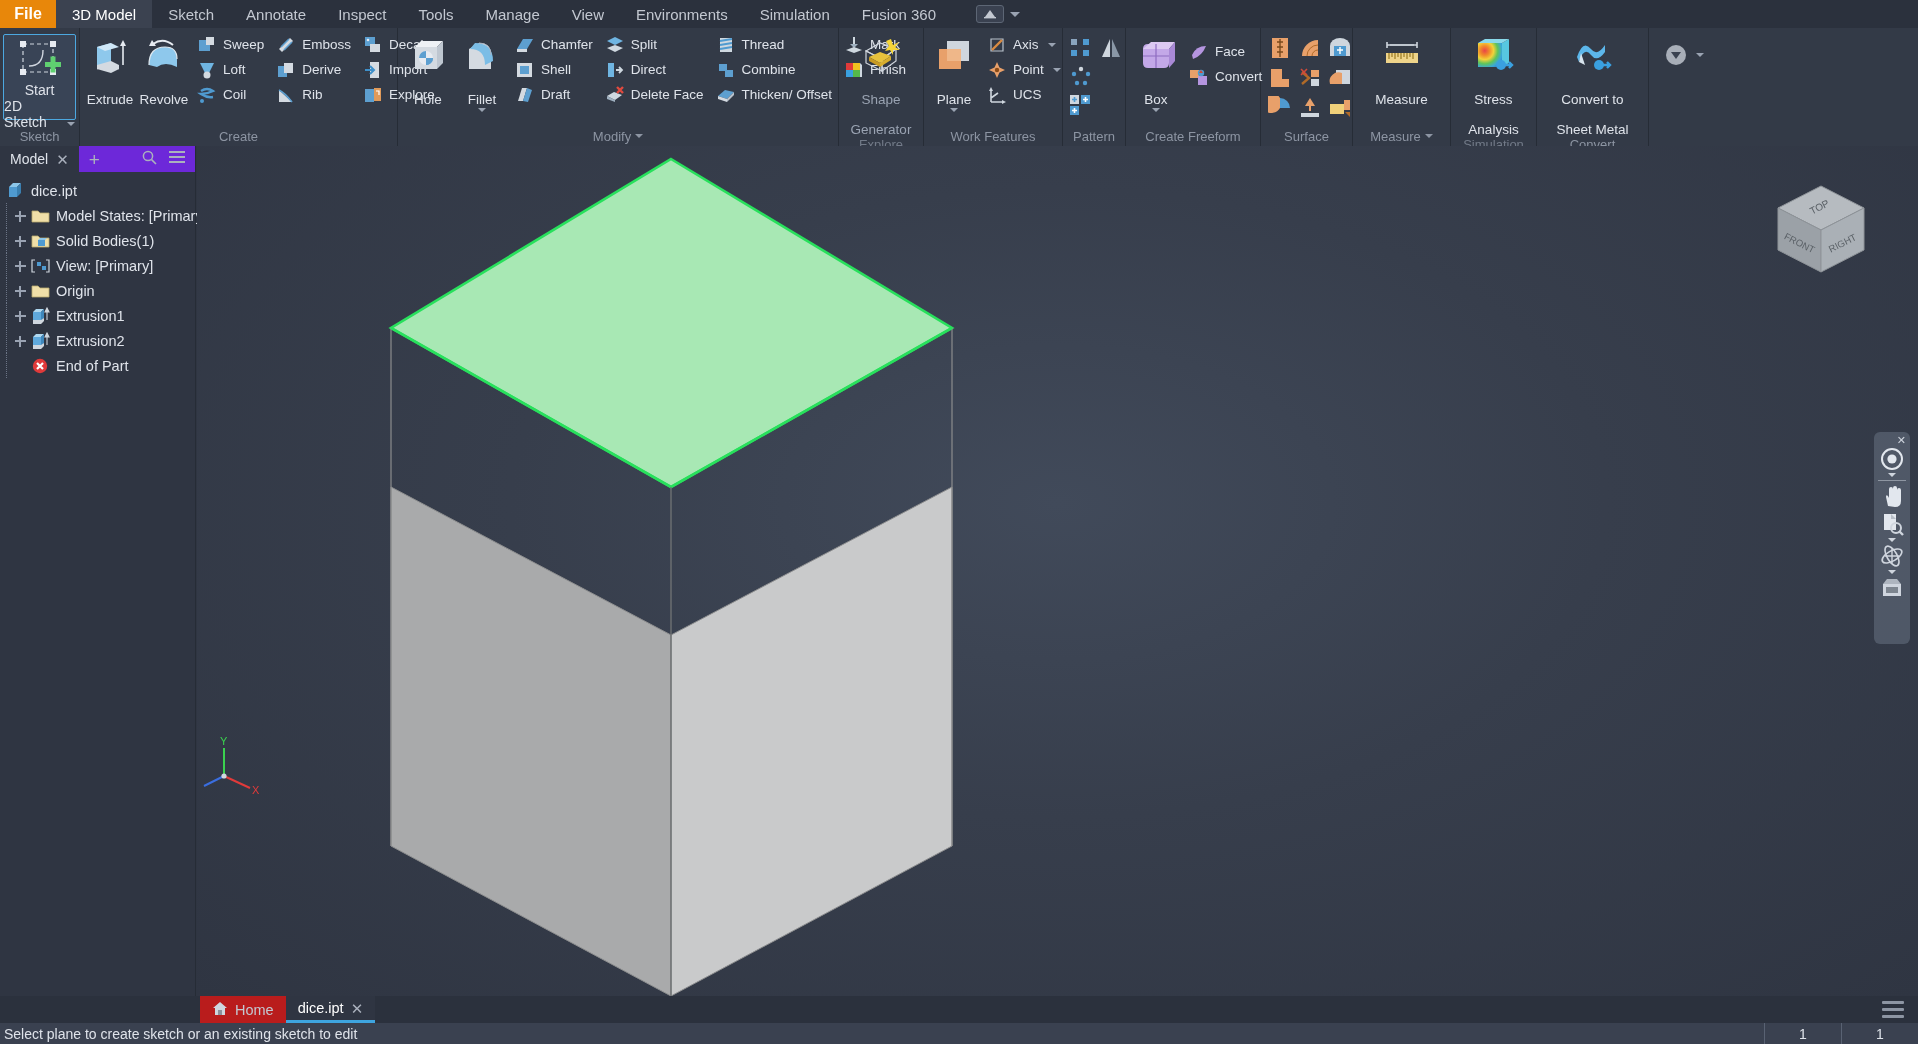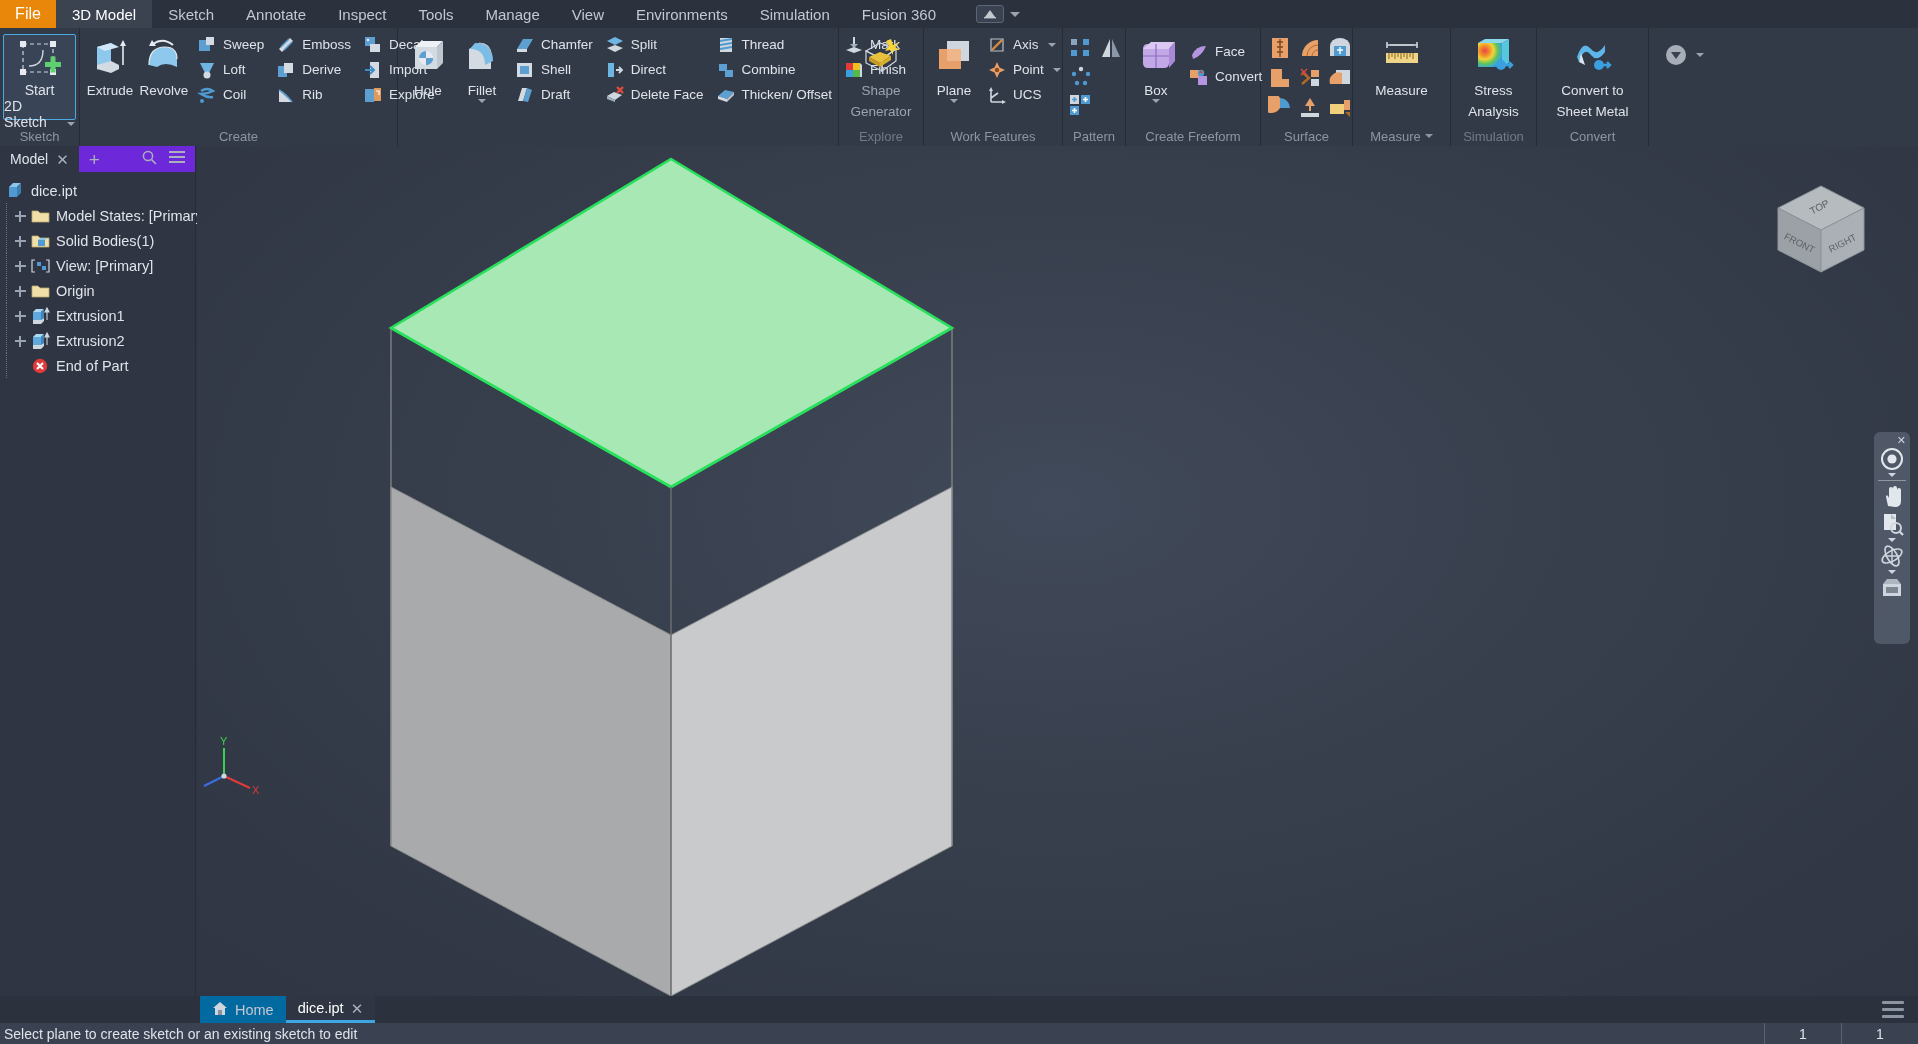--- a/index.html
+++ b/index.html
@@ -13,21 +13,21 @@
   #app{position:relative;width:1918px;height:1044px;}
 
   
   .menubar{
     position:absolute;left:0;top:0;width:1918px;height:28px;
     background:#2b313d;display:flex;align-items:stretch;
   }
   .menu-file{
     background:#e8870a;color:#fff;font-size:16px;
     display:flex;align-items:center;justify-content:center;
-    width:56px;height:28px;font-weight:400;
+    width:56px;height:28px;font-weight:700;
   }
   .menu-item{
     display:flex;align-items:center;padding:0 16px;height:28px;
     font-size:15px;color:#c3c8d1;white-space:nowrap;
   }
   .menu-item.active{background:#3b4250;color:#ffffff;}
   .qat{display:flex;align-items:center;gap:6px;margin-left:24px;}
   .qat-btn{
     width:28px;height:18px;border:1px solid #5d6675;border-radius:3px;
     background:#3a4150;display:flex;align-items:center;justify-content:center;
@@ -55,21 +55,21 @@
   .panel-caret{
     width:0;height:0;border-left:4px solid transparent;border-right:4px solid transparent;
     border-top:4px solid #8d95a3;
   }
 
   
   .bigbtn{
     width:auto;min-width:52px;display:flex;flex-direction:column;align-items:center;
     padding:3px 6px 0;cursor:default;
   }
-  .bigbtn .lbl{font-size:13.5px;color:#dfe3ea;text-align:center;line-height:14px;margin-top:7px;white-space:nowrap;}
+  .bigbtn .lbl{font-size:13.5px;color:#dfe3ea;text-align:center;line-height:14px;margin-top:16px;white-space:nowrap;}
   .bigbtn .lbl.dim{color:#9aa3b2;}
   .bigbtn .ic{width:42px;height:42px;position:relative;}
 
   
   .smbtn{display:flex;align-items:center;gap:6px;height:25px;padding:0 5px;cursor:default;}
   .smbtn .lbl{font-size:13.5px;color:#dfe3ea;white-space:nowrap;}
   .smbtn .ic{width:20px;height:20px;position:relative;flex:none;}
   .col{display:flex;flex-direction:column;justify-content:flex-start;}
   .grid3{display:grid;grid-template-columns:repeat(3,24px);grid-auto-rows:24px;gap:3px;padding:4px 3px 0;}
   .gcell{width:24px;height:24px;position:relative;}
@@ -130,21 +130,21 @@
 
   .win-ctrls{position:absolute;right:8px;top:1px;display:flex;gap:12px;align-items:center;color:#c3c8d1;font-size:13px;}
 
   
   .doctabs{
     position:absolute;left:0;top:996px;width:1918px;height:27px;
     background:#2b313d;display:flex;align-items:flex-end;padding-left:200px;
   }
   .dtab{
     height:27px;display:flex;align-items:center;gap:7px;padding:0 12px;
-    font-size:14.5px;color:#c3c8d1;background:#0369a1;
+    font-size:14.5px;color:#c3c8d1;background:#b91c1c;
   }
   .dtab.active{background:#2f3542;color:#ffffff;border-bottom:3px solid #3ea5e0;}
   .hamb{position:absolute;right:14px;top:5px;width:22px;}
   .hamb span{display:block;height:3px;background:#8d95a3;margin-bottom:4px;border-radius:1px;}
   .statusbar{
     position:absolute;left:0;top:1023px;width:1918px;height:21px;background:#3a4150;
     display:flex;align-items:center;font-size:14px;color:#dfe3ea;
   }
   .status-msg{padding-left:4px;}
   .status-right{margin-left:auto;display:flex;height:21px;}
@@ -468,20 +468,24 @@
                 <rect x="2" y="3" width="7" height="7" fill="#e03a3a"></rect>
                   <rect x="9" y="3" width="7" height="7" fill="#f0c020"></rect>
                 <rect x="2" y="10" width="7" height="7" fill="#3aa0e0"></rect>
                   <rect x="9" y="10" width="7" height="7" fill="#55b84a"></rect>
                 <path d="M16 3 L18 5 L18 17 L16 17 Z" fill="#cfd8e0"></path>
               </svg>
             </div>
             <div class="lbl">Finish</div>
           </div>
         </div>
+      </div>
+      <div class="panel-title">
+        <span>Modify</span>
+        <span class="panel-caret"></span>
       </div>
     </div>
 
     <div class="panel" style="width:85px">
       <div class="panel-body" style="justify-content:center">
         <div class="bigbtn">
           <div class="ic">
             <svg width="42" height="42" viewBox="0 0 42 42">
               <path d="M6 16 L20 8 L36 14 L22 24 Z" fill="none" stroke="#d0d6de" stroke-width="1.2"></path>
               <path d="M6 16 L6 28 L22 36 L22 24 Z" fill="none" stroke="#d0d6de" stroke-width="1.2"></path>

